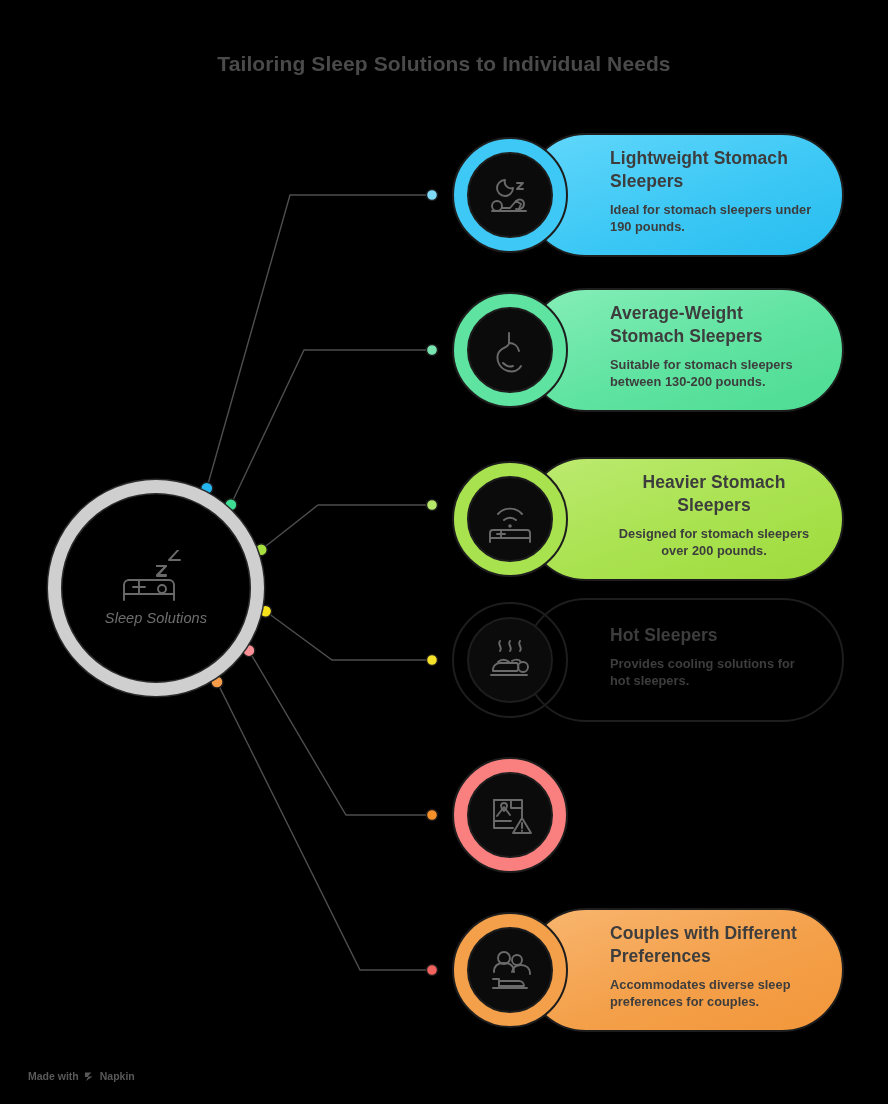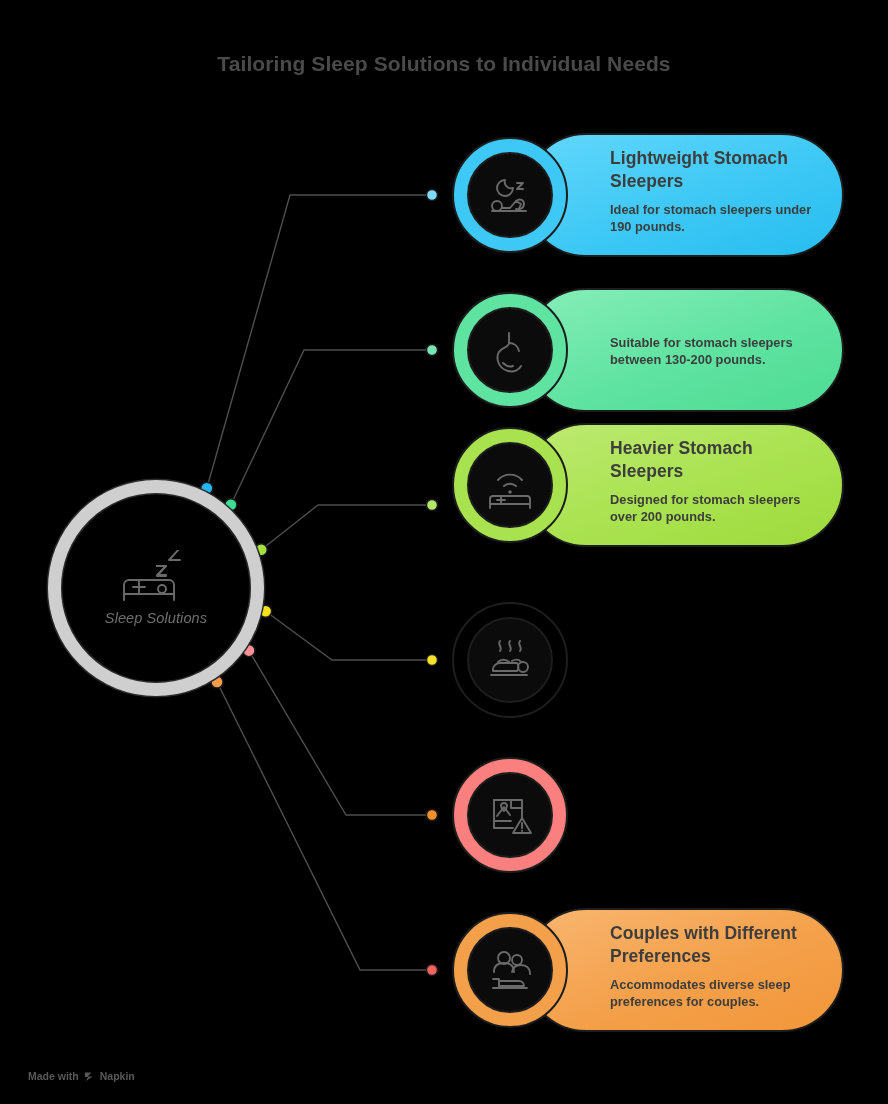--- a/index.html
+++ b/index.html
@@ -146,55 +146,60 @@
     <path d="M19 40h8l6-7 5 3-3 7"></path>
     <path d="M33 33c4-3 8-1 8 3s-4 6-8 5"></path>
     <path d="M9 43h34"></path>
               </g>
          </svg>
        </div>
      </div>
       </div>
       <div class="card" style="top: 288px;">
         <div class="card-body" style="background:linear-gradient(160deg, #86eeb8 0%, #5fe3a1 55%, #4ddc92 100%);">
+       <div class="card-title">Average-Weight Stomach Sleepers</div>
        <div class="card-desc">Suitable for stomach sleepers between 130-200 pounds.</div>
      </div>
      <div class="badge" style="background:#5fe3a1;">
        <div class="badge-inner">
          <svg viewBox="0 0 54 54">
            <g class="gicon">
     <path d="M26 10v10c0 5-9 4-11 11s2 15 10 17c6 1.5 11-1 13-5"></path>
     <path d="M26 20c5 0 9 3 10 8"></path>
     <path d="M20 40c3 3 7 4 10 3"></path>
               </g>
          </svg>
        </div>
      </div>
       </div>
-      <div class="card" style="top: 423px;">
+      <div class="card" style="top: 457px; text-align: center;">
         <div class="card-body" style="background:linear-gradient(160deg, #bdea71 0%, #a9e24f 55%, #9edb3c 100%);">
        <div class="card-title">Heavier Stomach Sleepers</div>
        <div class="card-desc">Designed for stomach sleepers over 200 pounds.</div>
      </div>
      <div class="badge" style="background:#a9e24f;">
        <div class="badge-inner">
          <svg viewBox="0 0 54 54">
            <g class="gicon">
     <path d="M15 22a16 16 0 0 1 24 0"></path>
     <path d="M21 28a9 9 0 0 1 12 0"></path>
     <circle cx="27" cy="34" r="1.8" fill="#6a6a6a" stroke="none"></circle>
     <path d="M10 38h34a3 3 0 0 1 3 3v5H7v-5a3 3 0 0 1 3-3z"></path>
     <path d="M7 46v4M47 46v4"></path>
     <path d="M14 42h8M18 38v8"></path>
               </g>
          </svg>
        </div>
      </div>
       </div>
       <div class="card" style="top: 598px;">
+        <div class="card-body" style="background:linear-gradient(160deg, #fbef5a 0%, #f7e game 55%, #f5e016 100%);">
+       <div class="card-title">Hot Sleepers</div>
+       <div class="card-desc">Provides cooling solutions for hot sleepers.</div>
+     </div>
      <div class="badge" style="background:#f7e game;">
        <div class="badge-inner">
          <svg viewBox="0 0 54 54">
            <g class="gicon">
     <path d="M17 8c-3 4 3 6 0 10M27 8c-3 4 3 6 0 10M37 8c-3 4 3 6 0 10"></path>
     <path d="M15 29c3-3 8-3 11 0M29 28c3-2 7-2 9 1"></path>
     <path d="M10 38h24a6 6 0 0 0 0-8H17a7 7 0 0 0-7 8z"></path>
     <circle cx="40" cy="34" r="5"></circle>
     <path d="M8 42h36"></path>
               </g>

